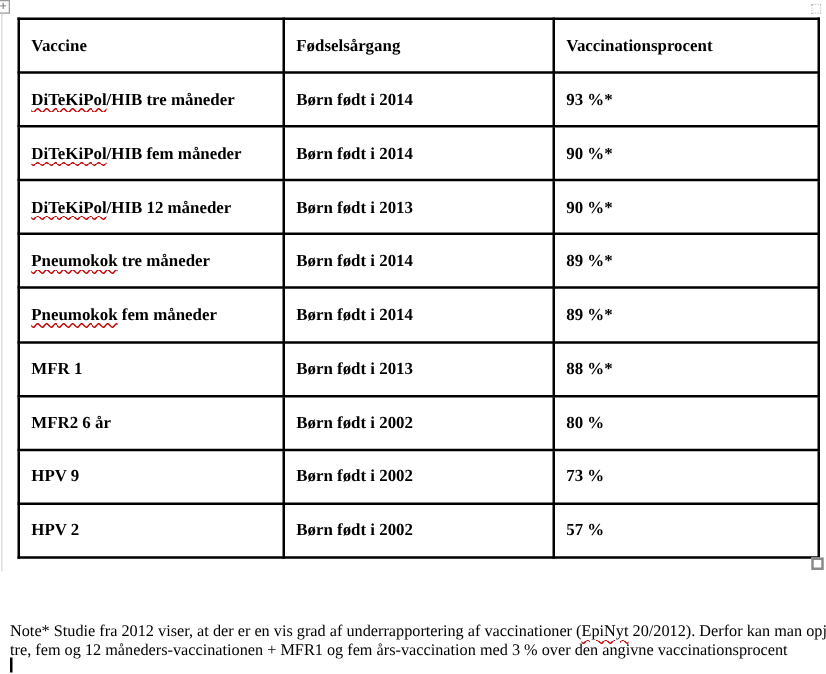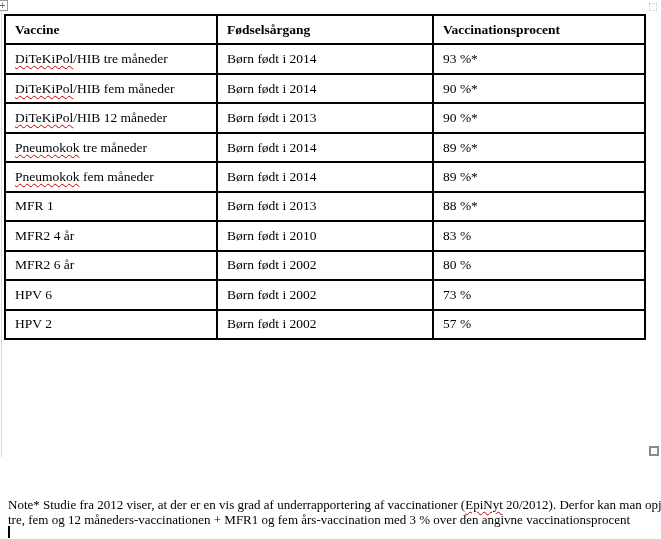--- a/index.html
+++ b/index.html
@@ -43,36 +43,37 @@
   .resize-handle {
     position: absolute;
     left: 649px; top: 446px;
     width: 10px; height: 10px;
     border: 2px solid #8a8a8a;
     background: #ffffff;
     box-sizing: border-box;
   }
   table.doc-table {
     position: absolute;
-    left: 4px; top: 14px;
-    width: 640px; height: 326px;
+    left: 14px; top: 14px;
+    width: 640px; height: 433px;
     border-collapse: collapse;
     table-layout: fixed;
   }
   .doc-table col.c1 { width: 212px; }
   .doc-table col.c2 { width: 216px; }
   .doc-table col.c3 { width: 212px; }
   .doc-table th, .doc-table td {
     border: 2px solid #000000;
     padding: 0 4px 0 9px;
     font-size: 13.5px;
     vertical-align: middle;
     text-align: left;
     overflow: hidden;
     white-space: nowrap;
+    font-weight: bold;
   }
   .doc-table th { font-weight: bold; }
   .squiggle {
     text-decoration-line: underline;
     text-decoration-style: wavy;
     text-decoration-color: #c00000;
     text-decoration-thickness: 1px;
     text-underline-offset: 2px;
   }
   .meta-block {
@@ -143,31 +144,26 @@
       <td><span class="squiggle">Pneumokok</span> fem måneder</td>
       <td>Børn født i 2014</td>
       <td>89 %*</td>
     </tr>
     <tr>
       <td>MFR 1</td>
       <td>Børn født i 2013</td>
       <td>88 %*</td>
     </tr>
     <tr>
-      <td>MFR2 4 år</td>
-      <td>Børn født i 2010</td>
-      <td>83 %</td>
-    </tr>
-    <tr>
       <td>MFR2 6 år</td>
       <td>Børn født i 2002</td>
       <td>80 %</td>
     </tr>
     <tr>
-      <td>HPV 6</td>
+      <td>HPV 9</td>
       <td>Børn født i 2002</td>
       <td>73 %</td>
     </tr>
     <tr>
       <td>HPV 2</td>
       <td>Børn født i 2002</td>
       <td>57 %</td>
     </tr>
   </tbody>
     </table>

